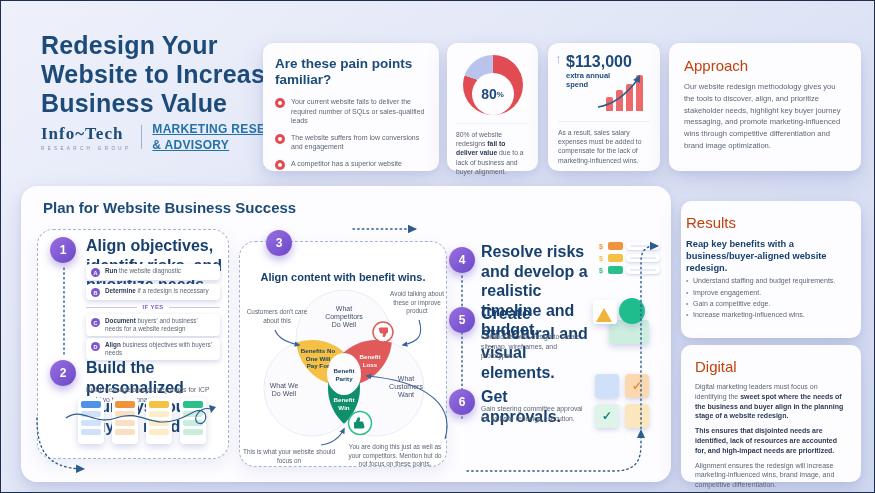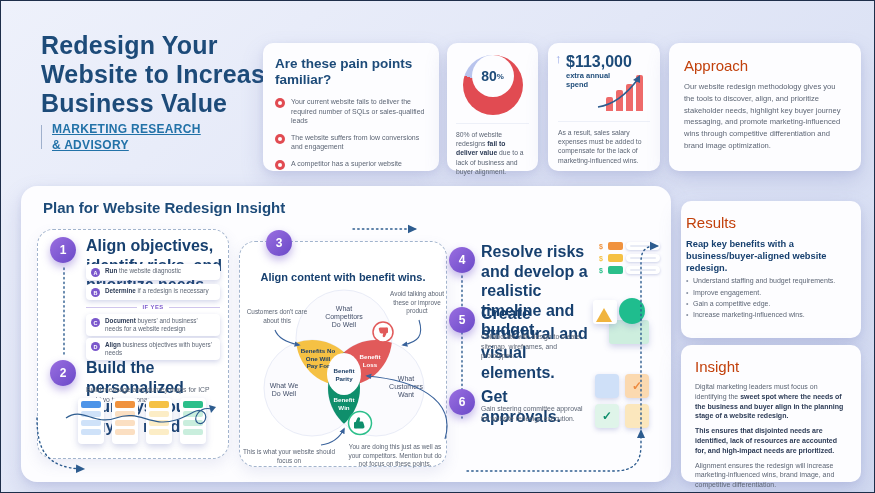--- a/index.html
+++ b/index.html
@@ -27,21 +27,21 @@
   .pain-item { display:flex; gap:6px; margin-bottom:7px; align-items:flex-start; }
   .pain-ic { flex:0 0 10px; width:10px; height:10px; border-radius:50%; background:#e14b52;
     margin-top:1px; position:relative; }
   .pain-ic::after { content:""; position:absolute; left:3px; top:3px; width:4px; height:4px;
     border-radius:50%; background:#fff; }
   .pain-item p { font-size:7px; color:#5d6675; line-height:1.35; }
 
   .donut-card { left:446px; top:42px; width:91px; height:128px; padding:10px 9px; text-align:left; }
   .donut { width:60px; height:60px; border-radius:50%; margin:2px auto 8px auto;
     background:conic-gradient(#e14b52 0deg 288deg, #b9c4ed 288deg 360deg);
-    display:flex; align-items:flex-start; justify-content:center; }
+    display:flex; align-items:flex-end; justify-content:center; }
   .donut-hole { width:42px; height:42px; border-radius:50%; background:#fdfdff;
     display:flex; align-items:center; justify-content:center; font-weight:bold; color:#1d4b79; }
   .donut-val { font-size:14px; } .donut-pct { font-size:8px; vertical-align:super; }
   .donut-cap { font-size:6.8px; color:#5d6675; line-height:1.35; border-top:1px solid #edf0f8; padding-top:6px; }
 
   .spend-card { left:547px; top:42px; width:112px; height:128px; padding:10px 10px; }
   .spend-arrow { position:absolute; left:7px; top:8px; color:#96a7e6; font-size:13px; }
   .spend-amt { font-size:16px; font-weight:bold; color:#1d4b79; margin-left:8px; }
   .spend-lbl { font-size:7.5px; font-weight:bold; color:#1d4b79; margin-left:8px; line-height:1.25; width:50px; }
   .spend-bars { position:absolute; right:10px; top:28px; width:44px; height:40px; display:flex;
@@ -128,20 +128,24 @@
 <body>
 
 <div class="canvas">
 
   <h1 class="title">
     <span>Redesign Your</span>
     <span>Website to Increase</span>
     <span>Business Value</span>
   </h1>
   <div class="logo-row">
+    <div>
+      <div class="logo-main">Info~Tech</div>
+      <div class="logo-sub">RESEARCH GROUP</div>
+    </div>
     <div class="logo-div"></div>
     <div class="logo-tag">
       <span>MARKETING RESEARCH</span>
       <span>&amp; ADVISORY</span>
     </div>
   </div>
 
   <div class="card pain-card">
     <div class="pain-title">Are these pain points familiar?</div>
     <div class="pain-item">
@@ -184,21 +188,21 @@
     </div>
     <p class="spend-cap">As a result, sales salary expenses must be added to compensate for the lack of marketing-influenced wins.</p>
   </div>
 
   <div class="card approach-card">
     <div class="sec-title">Approach</div>
     <p class="approach-body">Our website redesign methodology gives you the tools to discover, align, and prioritize stakeholder needs, highlight key buyer journey messaging, and promote marketing-influenced wins through competitive differentiation and brand image optimization.</p>
   </div>
 
   <div class="card plan-card">
-    <div class="plan-title">Plan for Website Redesign Insight</div>
+    <div class="plan-title">Plan for Website Business Success</div>
 
     <div class="panel left-panel">
       <div class="step-circle" style="left:12px;top:7px">
           <span>1</span>
         </div>
       <div class="step-title" style="left:48px;top:6px;width:138px">Align objectives, identify risks, and prioritize needs.</div>
 
       <div class="abox" style="top:34px">
         <span class="lb">A</span>
         <p><b>Run</b><span> the website diagnostic</span></p>
@@ -398,19 +402,19 @@
     <div class="res-sub">Reap key benefits with a business/buyer-aligned website redesign.</div>
     <ul class="res-list">
       <li>Understand staffing and budget requirements.</li>
       <li>Improve engagement.</li>
       <li>Gain a competitive edge.</li>
       <li>Increase marketing-influenced wins.</li>
     </ul>
   </div>
 
   <div class="card insight-card">
-    <div class="sec-title">Insight</div>
+    <div class="sec-title">Digital</div>
     <p class="ins-p"><span>Digital marketing leaders must focus on identifying the </span><b>sweet spot where the needs of the business and buyer align in the planning stage of a website redesign.</b></p>
     <p class="ins-p"><b>This ensures that disjointed needs are identified, lack of resources are accounted for, and high-impact needs are prioritized.</b></p>
     <p class="ins-p">Alignment ensures the redesign will increase marketing-influenced wins, brand image, and competitive differentiation.</p>
   </div>
 
 </div>
 
 </body></html>

